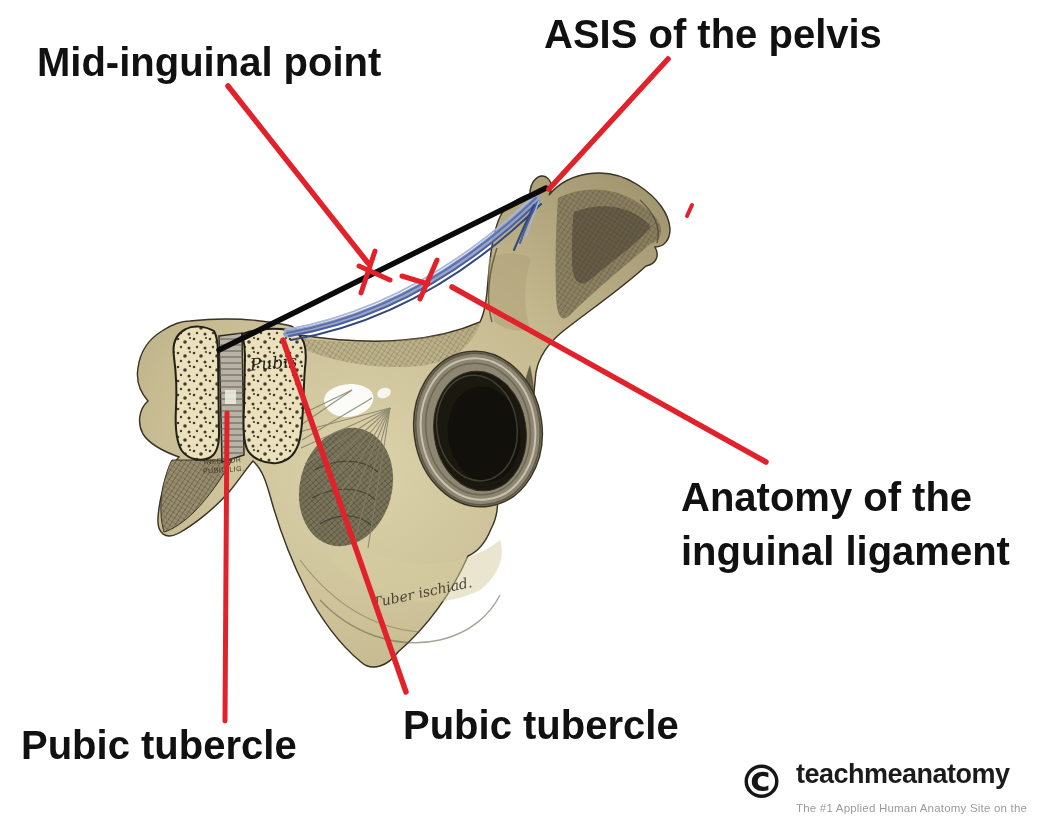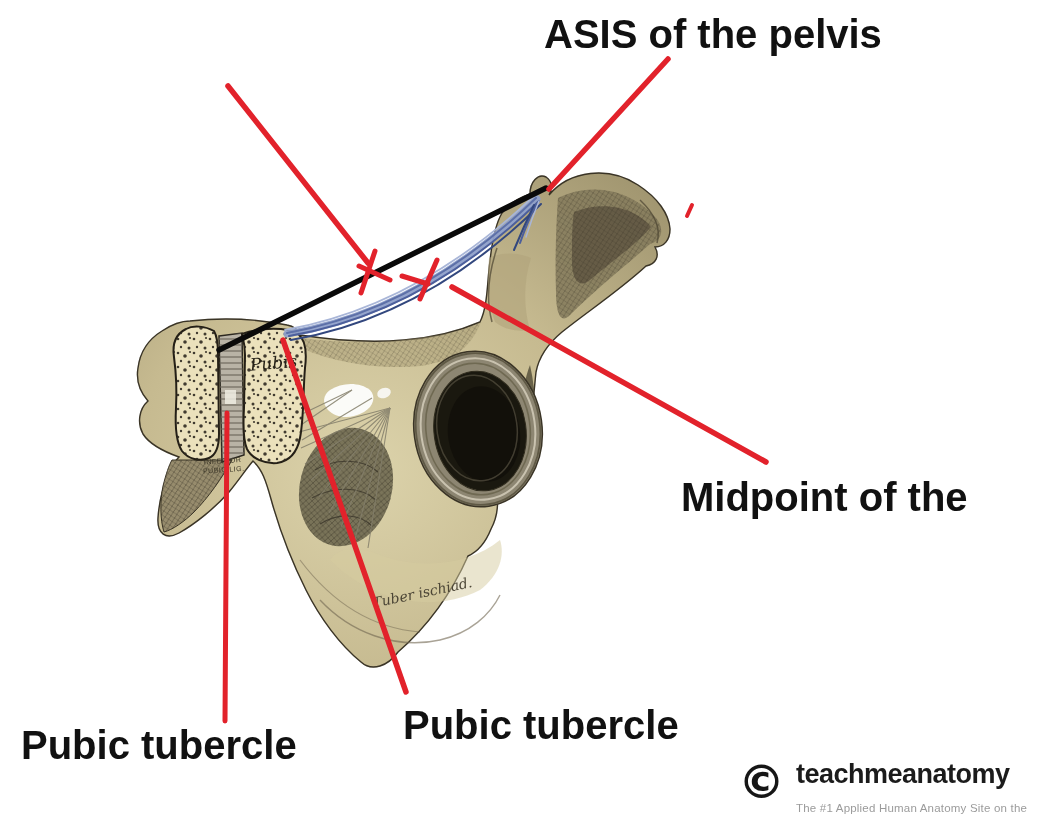--- a/index.html
+++ b/index.html
@@ -218,25 +218,27 @@
       <g stroke-width="5">
         <line x1="437" y1="260" x2="420" y2="299"></line>
         <line x1="402" y1="276" x2="428" y2="284"></line>
       </g>
       <line x1="452" y1="287" x2="766" y2="462"></line>
       <line stroke-width="5" x1="227" y1="413" x2="225" y2="721"></line>
       <line x1="283" y1="340" x2="406" y2="692"></line>
     </g>
   </svg>
 
+  <div class="lbl" id="lbl-mid">Mid-inguinal point</div>
 
   <div class="lbl" id="lbl-asis">ASIS of the pelvis</div>
 
   <div class="lbl" id="lbl-midpoint">
-    <span class="line">Midpoint of the</span>
+    <span class="line">Anatomy of the</span>
+    <span class="line">inguinal ligament</span>
   </div>
 
   <div class="lbl" id="lbl-symphysis">Pubic tubercle</div>
 
   <div class="lbl" id="lbl-tubercle">Pubic tubercle</div>
 
   <div class="brand">
     <span class="cmark">©</span>
     <span class="btxt">
       <span class="bname">teachmeanatomy</span>

